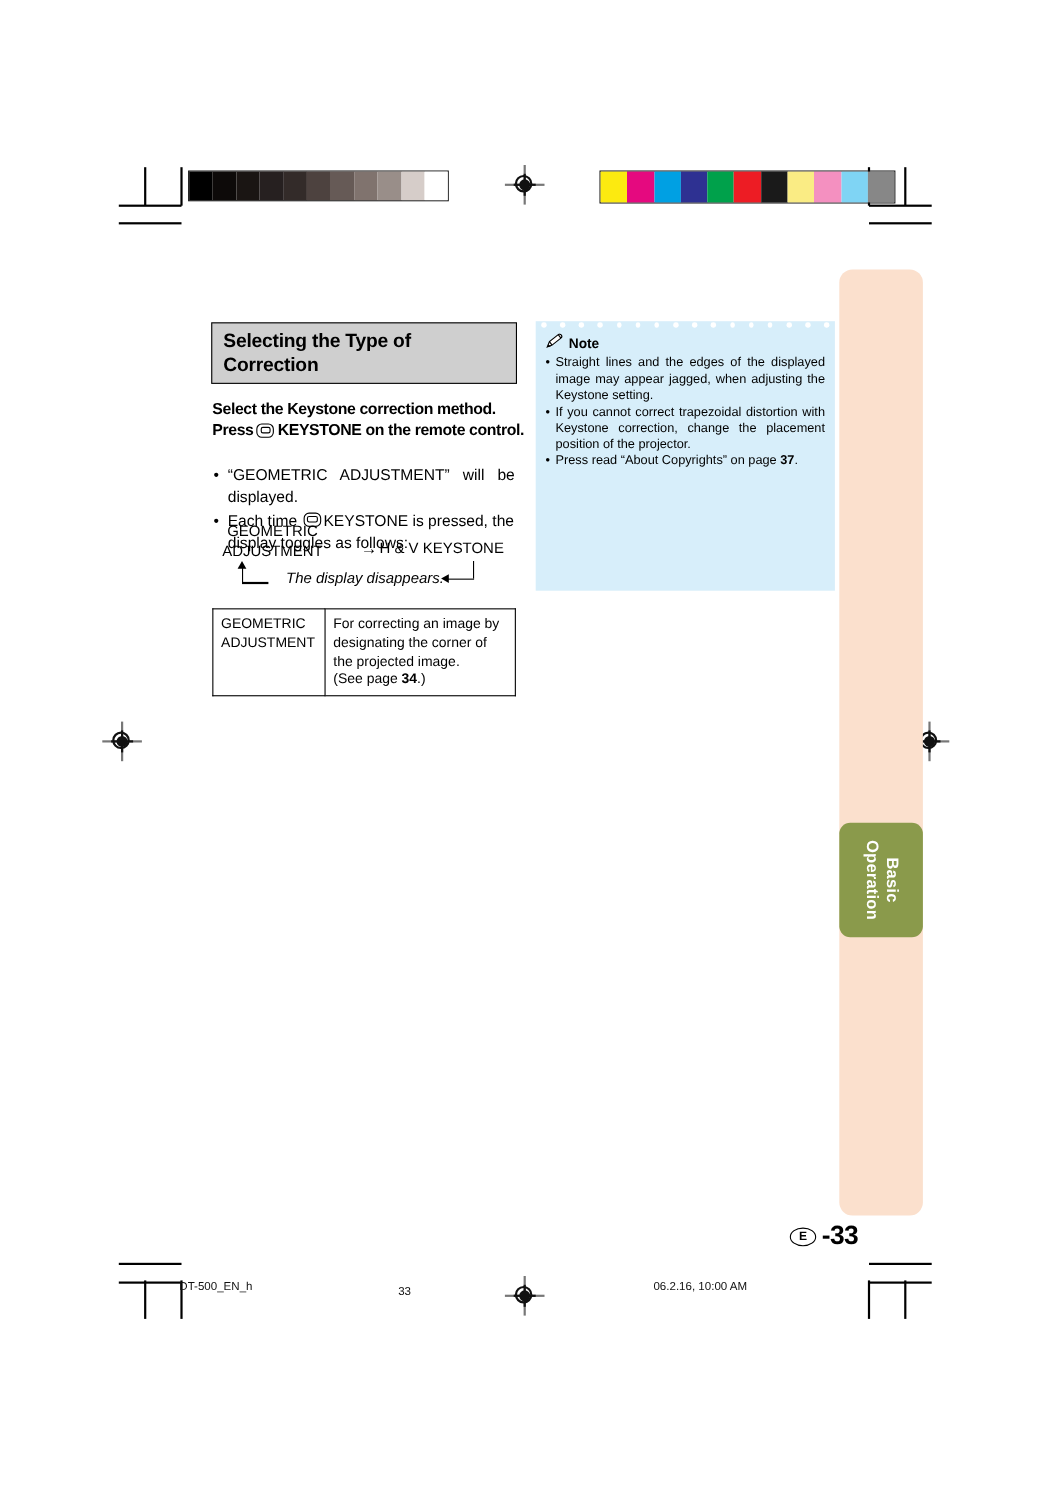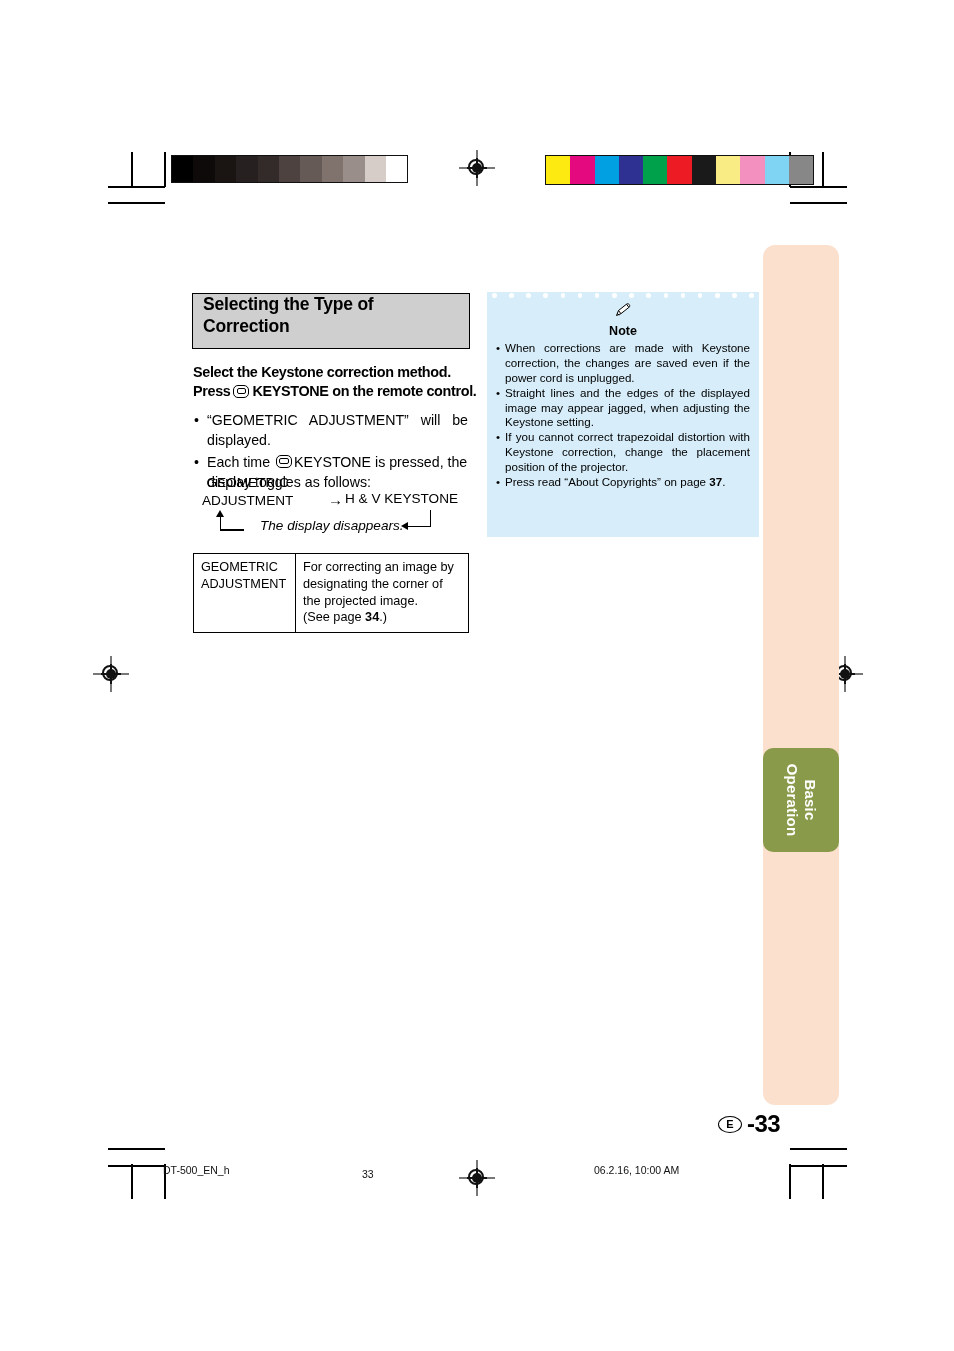--- a/index.html
+++ b/index.html
@@ -38,41 +38,41 @@
     transform:rotate(90deg);transform-origin:38px 38px;
     display:flex;align-items:center;justify-content:center;
     color:#fff;font-weight:bold;font-size:15px;line-height:1.18;
     text-align:center;letter-spacing:.2px;white-space:pre-line;
   }
 
   
   #heading-box{
     left:192px;top:293px;width:278px;height:56px;
     background:#cfcfcf;border:1.5px solid #000;box-sizing:border-box;
-    display:flex;
+    display:flex;align-items:center;
   }
   #heading-box .htext{
     padding:0 10px;font-weight:bold;font-size:17.5px;line-height:1.25;
     white-space:pre-line;letter-spacing:-.2px;
   }
 
   .lead{position:absolute;left:193px;font-weight:bold;font-size:14.4px;line-height:1.42;letter-spacing:-.35px;}
   #lead-1{top:362px;}
   #lead-2{top:381px;display:flex;align-items:center;gap:3px;}
 
   .keyicon{
     display:inline-block;width:16px;height:13px;border:1.6px solid #000;
     border-radius:5px;box-sizing:border-box;position:relative;vertical-align:-1px;
   }
   .keyicon::after{
     content:"";position:absolute;left:2.2px;top:2.4px;right:2.2px;bottom:2.4px;
     border:1.4px solid #000;border-radius:2px;
   }
 
-  .bullet-list{position:absolute;left:193px;top:410px;width:275px;}
+  .bullet-list{position:absolute;left:193px;top:422px;width:275px;}
   .bl{position:relative;padding-left:14px;font-size:14.2px;line-height:1.44;margin-bottom:1px;text-align:justify;}
   .bl::before{content:"\2022";position:absolute;left:1px;top:0;}
   .bl .just{text-align:justify;text-align-last:justify;}
 
   
   #flow{position:absolute;left:193px;top:474px;width:275px;height:66px;font-size:13.6px;}
   #flow .geo{position:absolute;left:9px;top:0;text-align:center;line-height:1.35;white-space:pre-line;}
   #flow .arrow-r{position:absolute;left:135px;top:17px;font-size:15px;}
   #flow .hv{position:absolute;left:152px;top:17px;white-space:nowrap;}
   #flow .disappear{position:absolute;left:67px;top:44px;white-space:nowrap;font-style:italic;}
@@ -91,21 +91,21 @@
   #corr-table td.c1{width:88px;white-space:pre-line;}
   #corr-table b{font-weight:bold;}
 
   
   #note-box{
     left:487px;top:292px;width:272px;height:245px;
     background:#d7eefa;box-sizing:border-box;padding:11px 9px 8px 9px;
   }
   #note-dots{position:absolute;left:487px;top:292px;width:272px;height:7px;display:flex;justify-content:space-between;padding:0 5px;box-sizing:border-box;}
   #note-dots i{display:block;width:4.5px;height:4.5px;background:#fff;border-radius:50%;margin-top:1px;}
-  #note-title{display:flex;align-items:center;gap:4px;font-weight:bold;font-size:12.5px;margin-bottom:3px;flex-direction:column;}
+  #note-title{display:flex;align-items:center;gap:4px;font-weight:bold;font-size:12.5px;margin-bottom:3px;}
   .note-item{position:relative;padding-left:9px;font-size:11.6px;line-height:1.285;margin-bottom:0px;text-align:justify;}
   .note-item::before{content:"\2022";position:absolute;left:0;top:0;}
   .note-item b{font-weight:bold;}
 
   
   #page-badge{position:absolute;left:718px;top:1110px;display:flex;align-items:center;gap:5px;}
   #page-badge .e{
     width:22px;height:15px;border:1.5px solid #000;border-radius:50%;
     display:flex;align-items:center;justify-content:center;font-size:11px;font-weight:bold;
   }
@@ -257,21 +257,20 @@
     <span style="display:inline-block;">
       <svg width="17" height="14" viewBox="0 0 17 14">
         <path d="M1.5 12.5 L3.5 7.5 L11.5 1.2 C12.4 0.5 13.6 0.7 14.3 1.6 C15 2.5 14.8 3.7 13.9 4.4 L5.9 10.7 Z" fill="#fff" stroke="#000" stroke-width="1"></path>
         <path d="M3.5 7.5 L5.9 10.7" stroke="#000" stroke-width="1"></path>
         <path d="M2.2 10.6 L4.3 12.0" stroke="#000" stroke-width="1"></path>
         <path d="M11.5 1.2 L13.9 4.4" stroke="#000" stroke-width="1"></path>
       </svg>
     </span>
     <span>Note</span>
   </div>
-  <div class="note-item">When corrections are made with Keystone correction, the changes are saved even if the power cord is unplugged.</div>
   <div class="note-item">Straight lines and the edges of the displayed image may appear jagged, when adjusting the Keystone setting.</div>
   <div class="note-item">If you cannot correct trapezoidal distortion with Keystone correction, change the placement position of the projector.</div>
   <div class="note-item"><span>Press read “About Copyrights” on page </span><b>37</b><span>.</span></div>
 </div>
 <div id="note-dots">
     <i></i>
     <i></i>
     <i></i>
     <i></i>
     <i></i>

